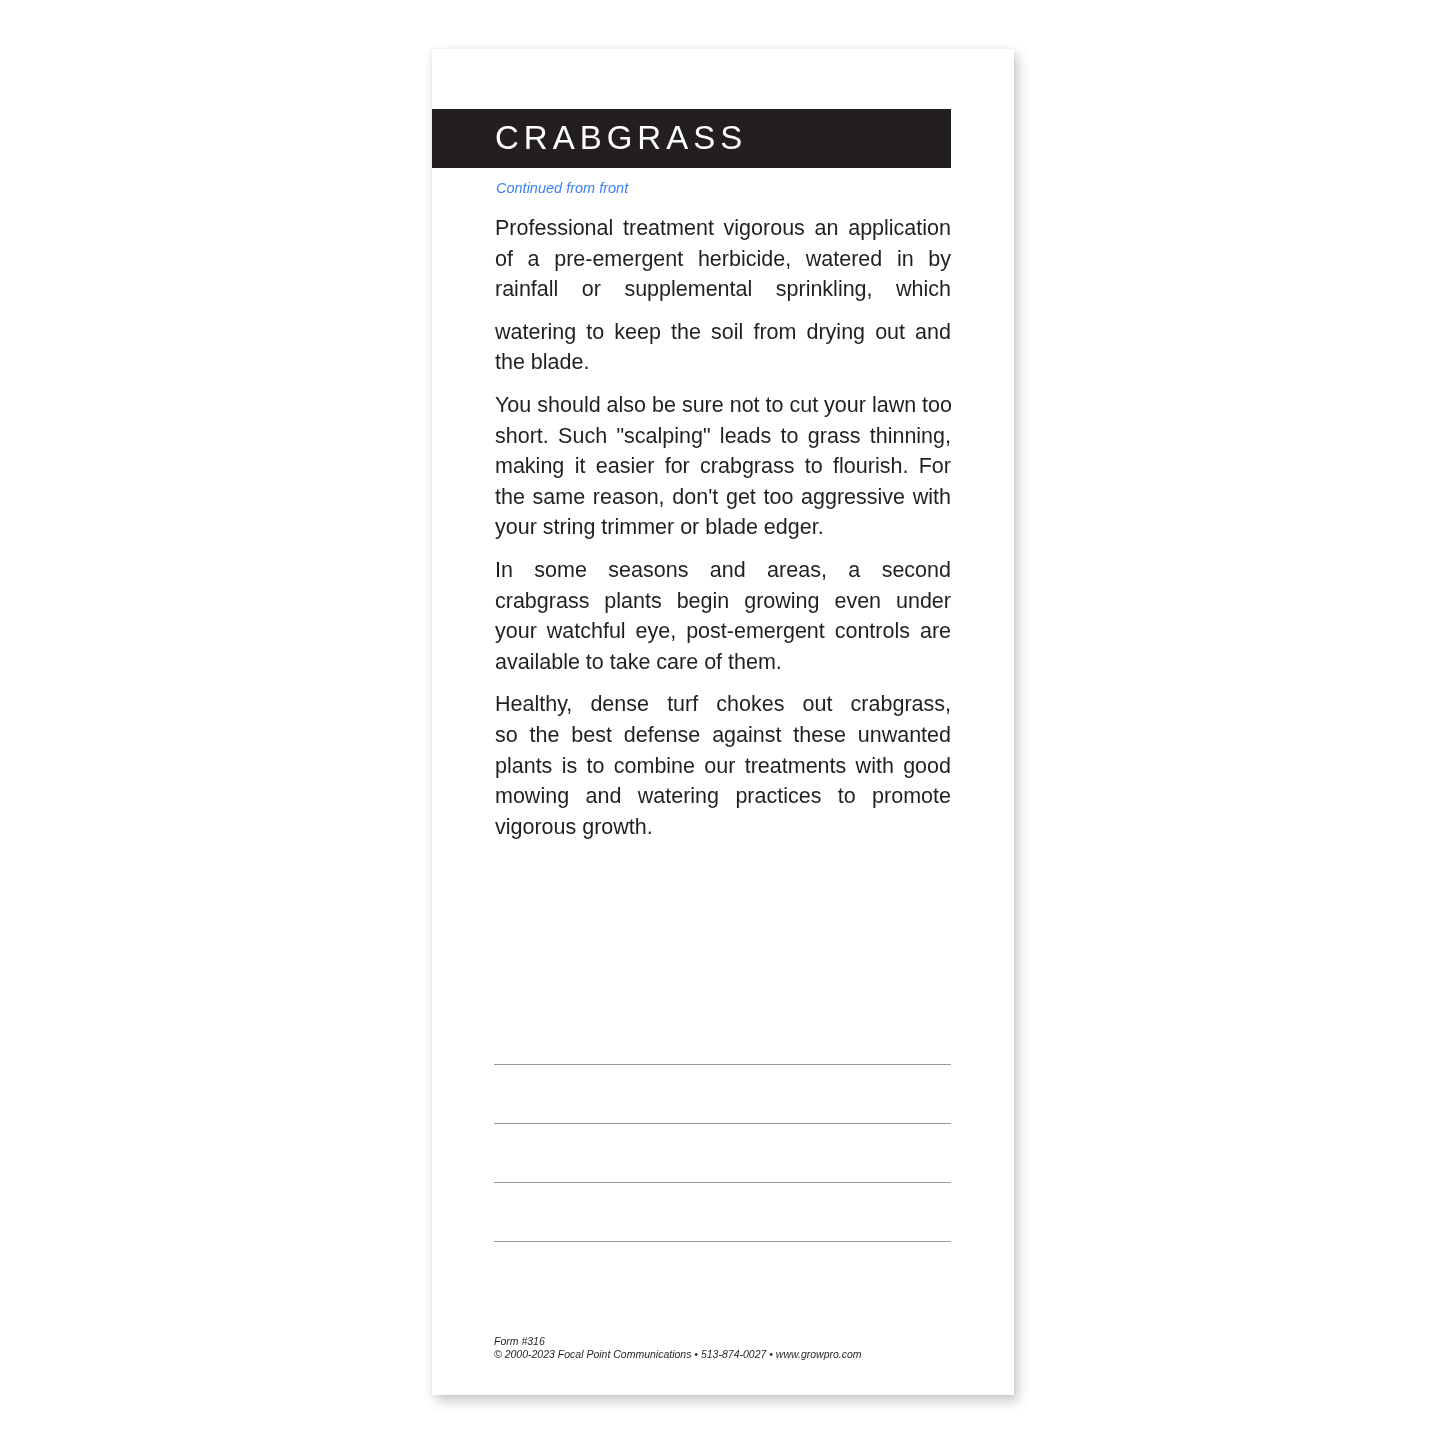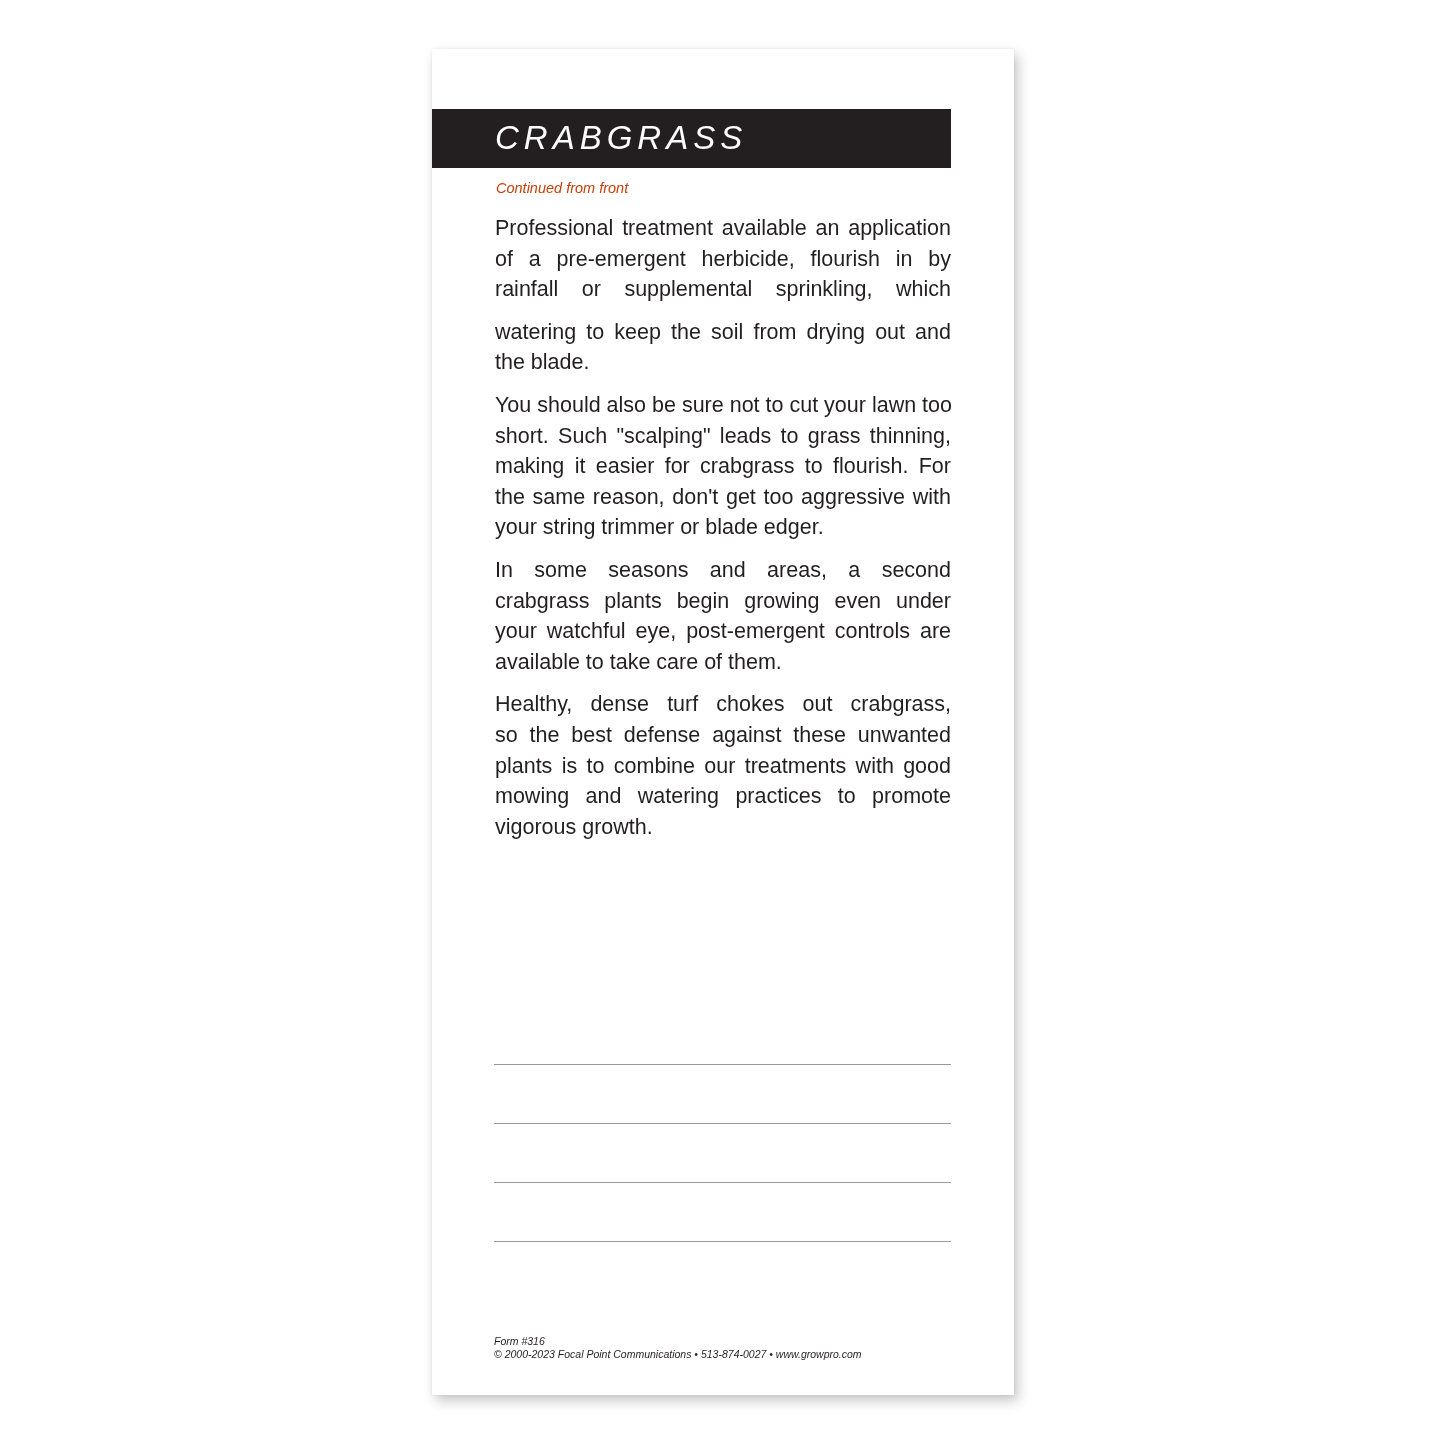--- a/index.html
+++ b/index.html
@@ -10,30 +10,29 @@
     color: #1a1718;
   }
   .page {
     position: absolute; left: 432px; top: 49px;
     width: 582px; height: 1346px; background: #ffffff;
     box-shadow: 4px 6px 12px rgba(0,0,0,0.22), 0 0 3px rgba(0,0,0,0.08);
   }
   .title-bar {
     position: absolute; left: 0; top: 60px; width: 519px; height: 59px;
     background: #231f20;
-    font-style: italic;
   }
   .title-text {
     position: absolute; left: 63px; top: 9px;
     color: #ffffff; font-size: 33px; letter-spacing: 5px; font-weight: normal;
     line-height: 40px; white-space: nowrap;
   }
   .continued {
     position: absolute; left: 64px; top: 131px;
-    font-size: 14.5px; font-style: italic; color: #c2410c; white-space: nowrap;
+    font-size: 14.5px; font-style: italic; color: #3b82f6; white-space: nowrap;
   }
   .body-text {
     position: absolute; left: 63px; top: 164px; width: 456px;
   }
   .para {
     margin: 0 0 12px 0; font-size: 21.5px; line-height: 30.6px;
     text-align: justify; text-align-last: left; color: #231f20;
   }
   .para .ln { display: block; text-align: justify; text-align-last: justify; white-space: nowrap; }
   .para .ln.last { text-align-last: left; }
@@ -51,22 +50,22 @@
 
 <div class="page">
   <div class="title-bar">
     <div class="title-text">CRABGRASS</div>
   </div>
 
   <div class="continued">Continued from front</div>
 
   <div class="body-text">
     <p class="para">
-      <span class="ln">Professional treatment available an application</span>
-      <span class="ln">of a pre-emergent herbicide, flourish in by</span>
+      <span class="ln">Professional treatment vigorous an application</span>
+      <span class="ln">of a pre-emergent herbicide, watered in by</span>
       <span class="ln">rainfall or supplemental sprinkling, which</span>
     </p>
     <p class="para">
       <span class="ln">watering to keep the soil from drying out and</span>
       <span class="ln last">the blade.</span>
     </p>
     <p class="para">
       <span class="ln">You should also be sure not to cut your lawn too</span>
       <span class="ln">short. Such "scalping" leads to grass thinning,</span>
       <span class="ln">making it easier for crabgrass to flourish. For</span>

